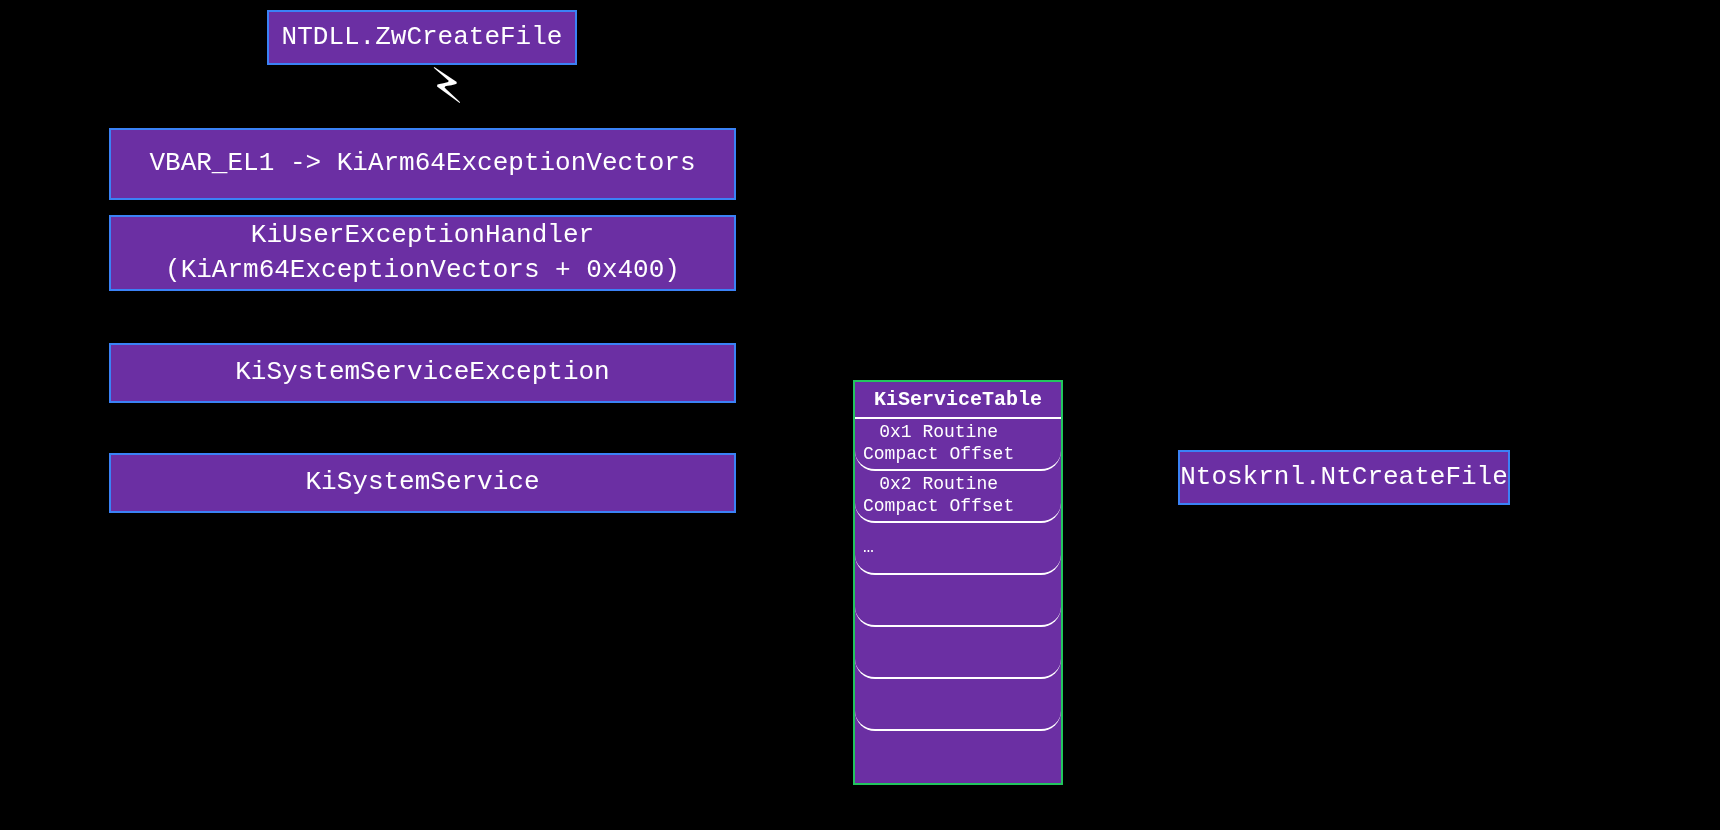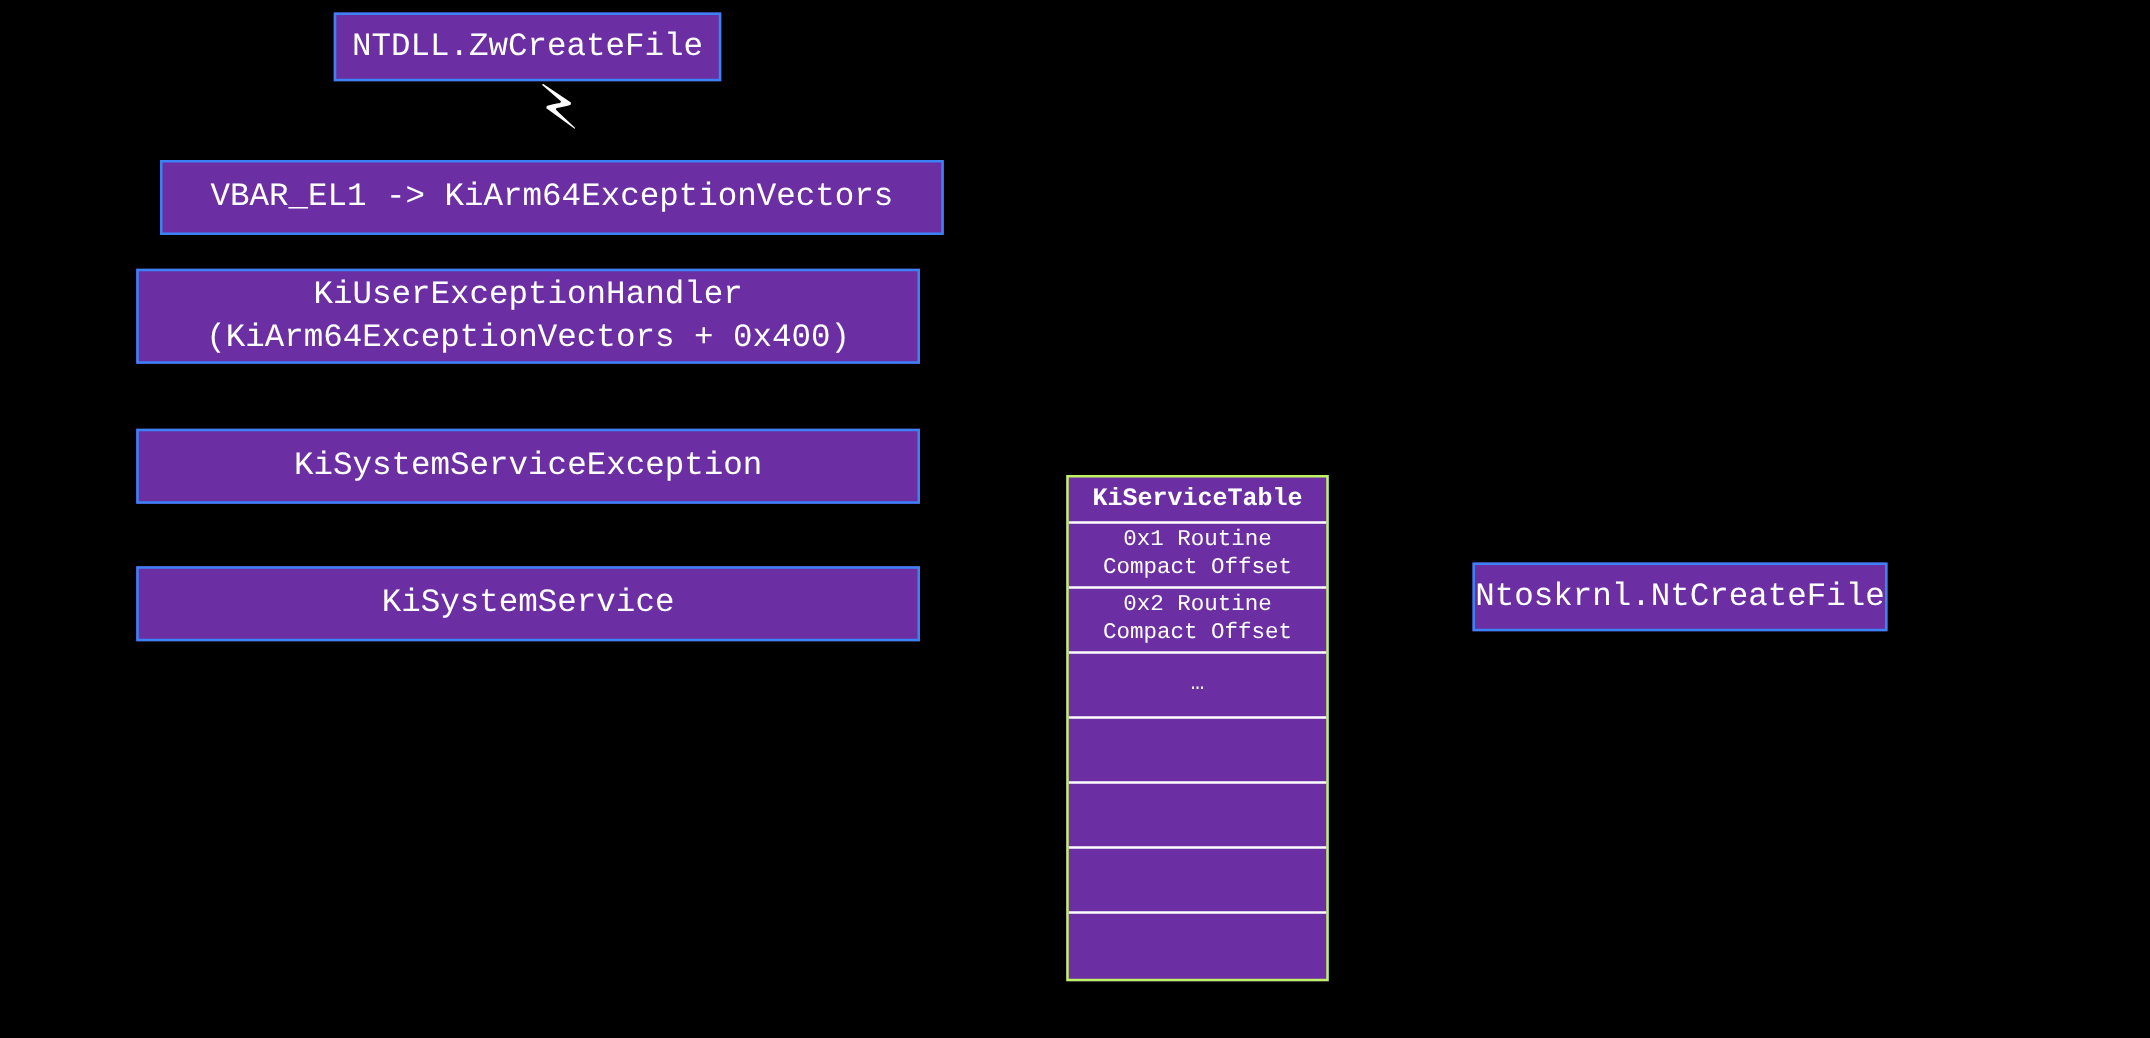--- a/index.html
+++ b/index.html
@@ -20,64 +20,64 @@
     align-items: center;
     justify-content: center;
     text-align: center;
     font-size: 26px;
     font-weight: 500;
     padding: 8px 14px;
     line-height: 1.35;
   }
   .table-container {
     position: absolute;
-    border: 2px solid #bef264;
+    border: 2px solid #22c55e;
     background: #6b2fa3;
     display: flex;
     flex-direction: column;
   }
   .table-header {
     border-bottom: 2px solid #fff;
     font-size: 20px;
     font-weight: 600;
     text-align: center;
     padding: 6px 8px;
   }
   .table-row {
     border-bottom: 2px solid #fff;
     font-size: 18px;
     font-weight: 500;
     text-align: center;
     padding: 4px 8px;
     height: 52px;
     display:flex;
     align-items:center;
-    justify-content:center;
     line-height: 1.2;
+    border-radius: 20px;
   }
   .table-row:last-child { border-bottom: none; }
   .bolt {
     position: absolute;
     font-size: 56px;
     line-height: 1;
     transform: scaleX(-1);
   }
 </style>
 </head>
 <body>
 
 <div class="box" style="left:267px; top:10px; width:310px; height:55px;">
   <span>NTDLL.ZwCreateFile</span>
 </div>
 
 <div class="bolt" style="left:430px; top:60px;">
   <span>⚡</span>
 </div>
 
-<div class="box" style="left:109px; top:128px; width:627px; height:60px;margin-left:19px;">
+<div class="box" style="left:109px; top:128px; width:627px; height:72px;">
   <span>VBAR_EL1 -&gt; KiArm64ExceptionVectors</span>
 </div>
 
 <div class="box" style="left:109px; top:215px; width:627px; height:76px; flex-direction:column;">
   <span>KiUserExceptionHandler</span>
   <span>(KiArm64ExceptionVectors + 0x400)</span>
 </div>
 
 <div class="box" style="left:109px; top:343px; width:627px; height:60px;">
   <span>KiSystemServiceException</span>

